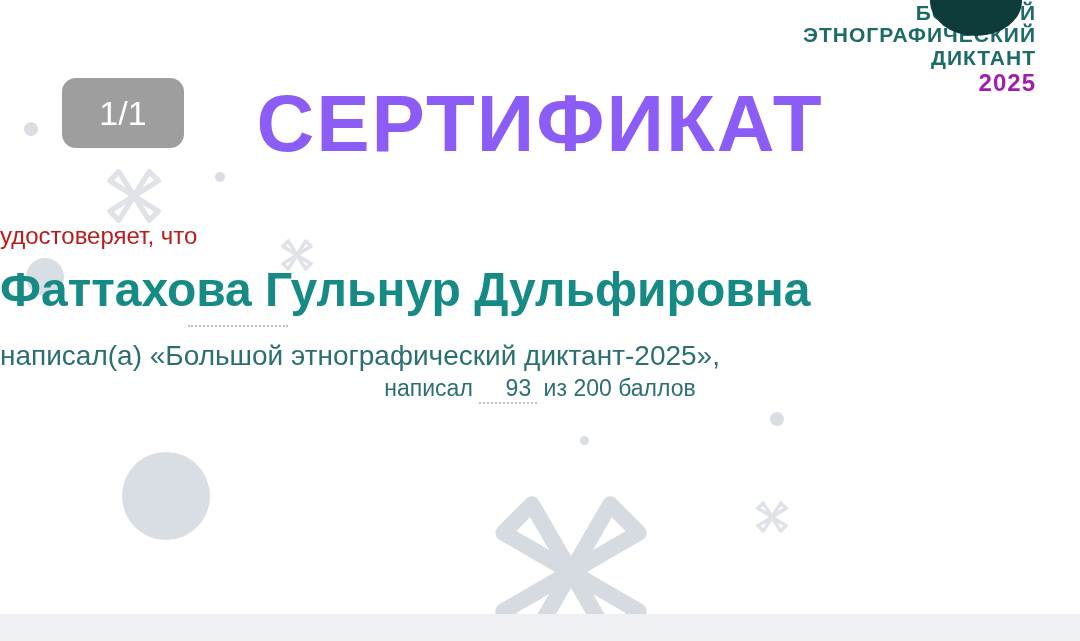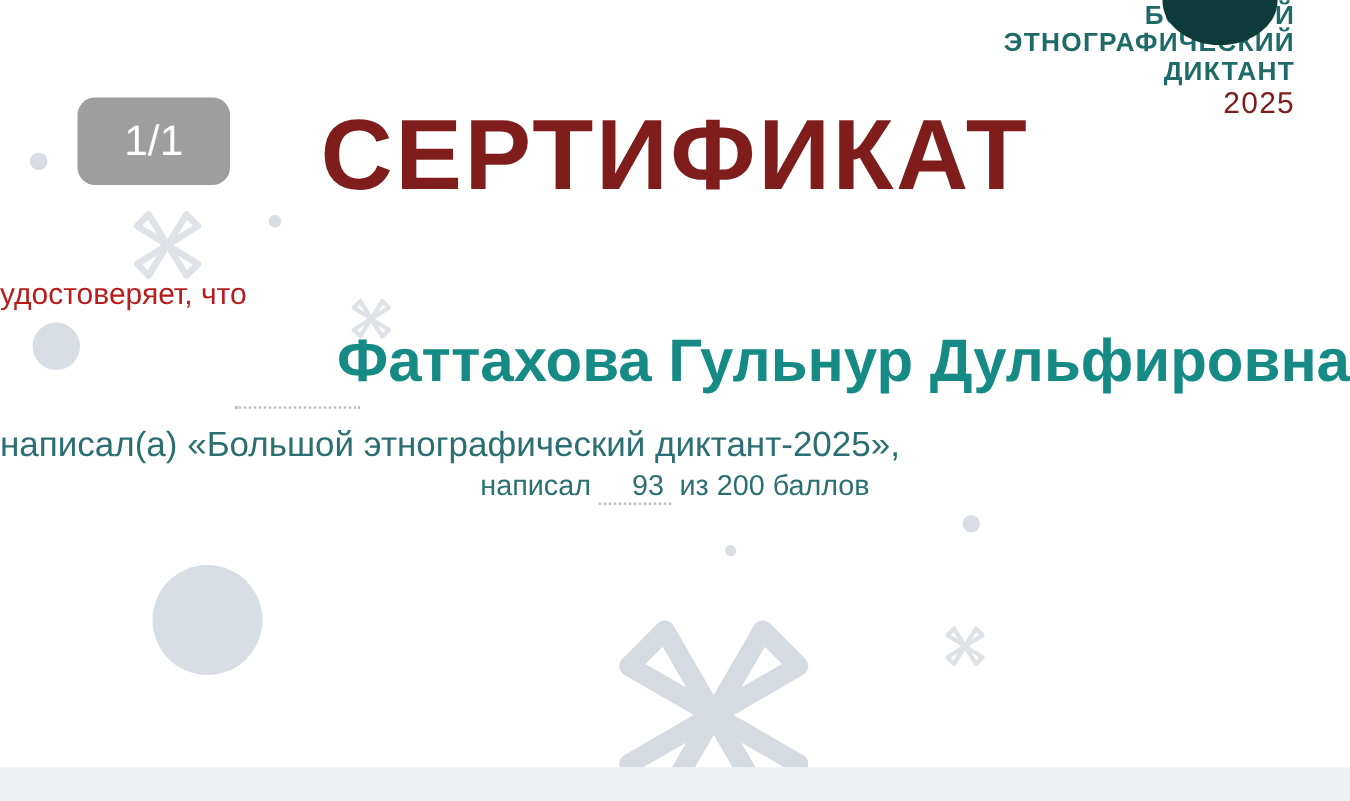--- a/index.html
+++ b/index.html
@@ -60,23 +60,23 @@
     color: #1d6a67;
     font-weight: bold;
     letter-spacing: 1px;
     display: block;
   }
   #logo-bolshoi { font-size: 21px; }
   #logo-etno    { font-size: 21px; margin-top: 1px; }
   #logo-diktant { font-size: 21px; margin-top: 2px; }
   #logo-year {
     display: block;
-    color: #7f1d1d;
+    color: #a21caf;
     font-size: 24px;
-    font-weight: normal;
+    font-weight: bold;
     margin-top: 3px;
     letter-spacing: 1px;
   }
   #logo-bowl {
     position: absolute;
     right: 58px;
     top: -24px;
     width: 92px;
     height: 60px;
     background: #0d3b3a;
@@ -85,38 +85,38 @@
   }
   
   #cert-title {
     position: absolute;
     left: 0;
     right: 0;
     top: 78px;
     text-align: center;
     font-size: 80px;
     font-weight: bold;
-    color: #7f1d1d;
+    color: #8b5cf6;
     letter-spacing: 2px;
     z-index: 5;
   }
   #certifies-line {
     position: absolute;
     left: 0; right: 0;
     top: 222px;
     text-align: left;
     font-size: 24px;
     color: #b91c1c;
     z-index: 5;
   }
   #recipient-name {
     position: absolute;
     left: 0; right: 0;
     top: 262px;
-    text-align: right;
+    text-align: left;
     font-size: 48px;
     font-weight: bold;
     color: #168a85;
     letter-spacing: 0px;
     z-index: 5;
   }
   #name-underline {
     position: absolute;
     left: 188px;
     top: 323px;

